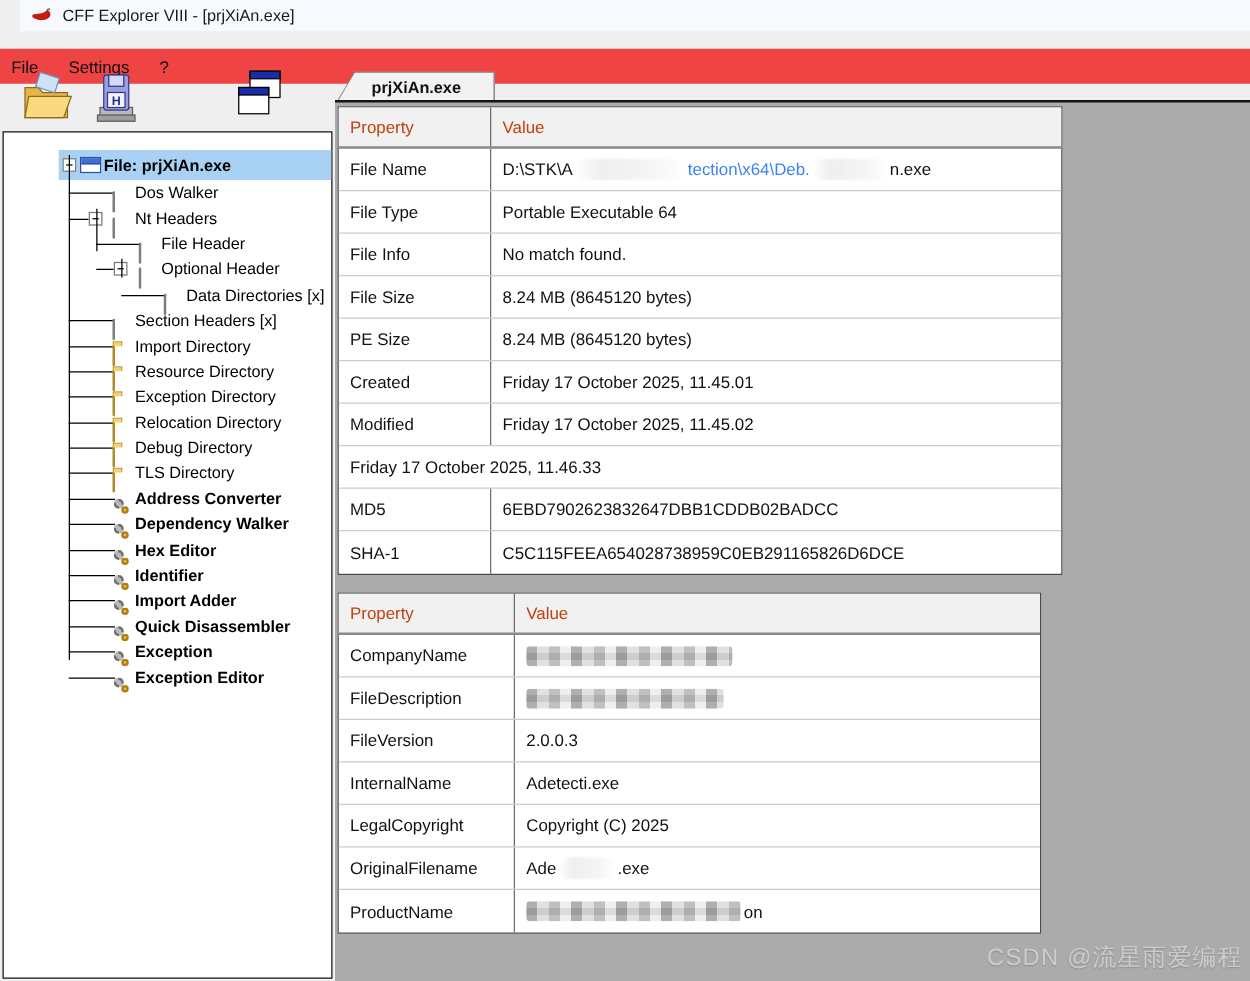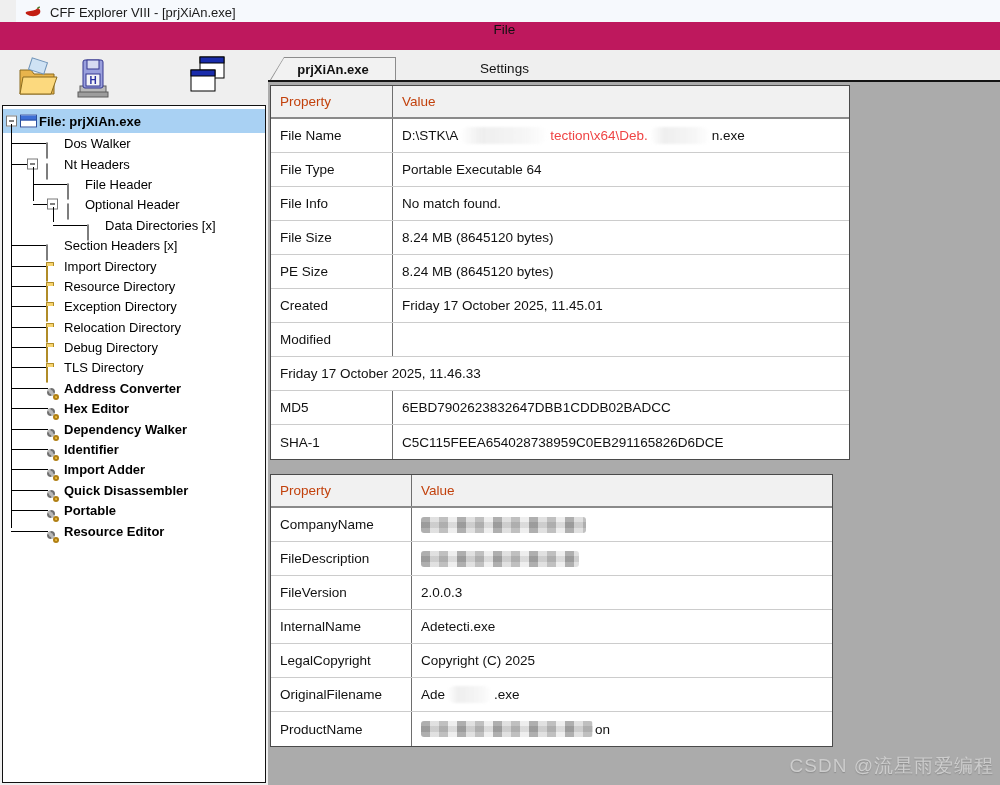--- a/index.html
+++ b/index.html
@@ -3,22 +3,22 @@
 <meta charset="utf-8">
 <style>
   * { margin:0; padding:0; box-sizing:border-box; }
   body { font-family:"Liberation Sans", sans-serif; }
   .app { position:relative; width:1000px; height:785px; background:#efefef; overflow:hidden; }
 
   
   .titlebar { position:absolute; left:16px; top:0; width:1000px; height:25px; background:#f6f9fd;
               display:flex; align-items:center; padding-left:8px; gap:8px; }
   .titlebar .title { font-size:13px; color:#1a1a1a; }
-  .menubar { position:absolute; left:0; top:22px; width:1000px; height:28px; background:#be185d;
-             display:flex; align-items:center; gap:24px; padding-left:9px;flex-direction:column; }
+  .menubar { position:absolute; left:0; top:39px; width:1000px; height:28px; background:#ef4444;
+             display:flex; align-items:center; gap:24px; padding-left:9px; }
   .menubar .mitem { font-size:13.5px; color:#111; cursor:default; }
 
   
   .tbicon { position:absolute; cursor:pointer; }
 
   
   .content-bg { position:absolute; left:268px; top:80px; width:732px; height:705px;
                 background:#ababab; border-top:2px solid #141414; }
 
   
@@ -36,35 +36,35 @@
   .thead { display:flex; height:33px; background:#f1f1f1; border-bottom:2px solid #8a8a8a;
            font-size:13.5px; color:#c2410c; }
   .thead .c1 { border-right:1px solid #6e6e6e; display:flex; align-items:center; padding-left:9px; }
   .thead .c2 { flex:1; display:flex; align-items:center; padding-left:9px; }
   .trow { display:flex; height:34px; border-bottom:1px solid #cccccc; font-size:13.5px; color:#111; }
   .trow:last-child { border-bottom:none; }
   .trow .c1 { border-right:1px solid #6e6e6e; display:flex; align-items:center; padding-left:9px; }
   .trow .c2 { flex:1; display:flex; align-items:center; padding-left:9px; gap:2px; overflow:hidden; }
   .t1 .c1 { width:122px; min-width:122px; }
   .t2 .c1 { width:141px; min-width:141px; }
-  .faint { color:#ef4444; filter:blur(0.5px); }
+  .faint { color:#3b82f6; filter:blur(0.5px); }
   .mosaic { display:inline-block; height:16px; border-radius:3px; vertical-align:middle;
     background-image:
       repeating-linear-gradient(90deg, rgba(110,110,110,.55) 0 9px, rgba(200,200,200,.55) 9px 18px,
         rgba(150,150,150,.6) 18px 27px, rgba(225,225,225,.55) 27px 36px),
       repeating-linear-gradient(0deg, rgba(255,255,255,.3) 0 5px, rgba(130,130,130,.35) 5px 11px);
     filter:blur(0.4px); }
   .smudge { display:inline-block; height:17px; border-radius:8px; vertical-align:middle;
     background:linear-gradient(90deg, rgba(255,255,255,.35), rgba(238,238,238,.97) 25%,
       rgba(246,246,246,.95) 75%, rgba(255,255,255,.45)); filter:blur(1px); }
 
   
   .tree-panel { position:absolute; left:2px; top:105px; width:264px; height:678px;
                 background:#fff; border:1px solid #111; overflow:hidden; }
-  .tree-body { position:relative; width:100%; padding-top:3px; }
+  .tree-body { position:relative; width:100%; padding-top:14px;margin-left:44px; }
   .tree-row { position:relative; width:100%; font-size:13px; color:#000; cursor:default; }
   .tree-row.sel { background:#a9d1f3; }
   .tree-label { position:absolute; top:50%; transform:translateY(-50%); white-space:nowrap; }
   .tree-label.b { font-weight:bold; }
   .stub { position:absolute; top:50%; height:1px; background:#000; }
   .vline { position:absolute; width:1px; background:#000; }
   .ebox { position:absolute; top:50%; transform:translateY(-50%); width:11px; height:11px;
           background:#fff; border:1px solid #7a7a7a; }
   .ebox::before { content:""; position:absolute; left:2px; right:2px; top:4px; height:1px; background:#000; }
   .tico { position:absolute; top:50%; transform:translateY(-50%); }
@@ -181,20 +181,23 @@
           </div>
         </div>
         <div class="trow">
           <div class="c1">Created</div>
           <div class="c2">
             <span>Friday 17 October 2025, 11.45.01</span>
           </div>
         </div>
         <div class="trow">
           <div class="c1">Modified</div>
+          <div class="c2">
+            <span>Friday 17 October 2025, 11.45.02</span>
+          </div>
         </div>
         <div class="trow">
           <div class="c2">
             <span>Friday 17 October 2025, 11.46.33</span>
           </div>
         </div>
         <div class="trow">
           <div class="c1">MD5</div>
           <div class="c2">
             <span>6EBD7902623832647DBB1CDDB02BADCC</span>
@@ -276,27 +279,27 @@
         <div class="tree-row" style="height: 20.4px;"><div class="stub" style="left: 30px; width: 14px;"></div><div class="ebox" style="left: 44px;"></div><span class="tico ic-doc" style="left: 64px;"></span><span class="tree-label" style="left: 82px;">Optional Header</span></div>
         <div class="tree-row" style="height: 20.4px;"><div class="stub" style="left: 50px; width: 36px;"></div><span class="tico ic-doc" style="left: 84px;"></span><span class="tree-label" style="left: 102px;">Data Directories [x]</span></div>
         <div class="tree-row" style="height: 20.4px;"><div class="stub" style="left: 8px; width: 37px;"></div><span class="tico ic-doc" style="left: 43px;"></span><span class="tree-label" style="left: 61px;">Section Headers [x]</span></div>
         <div class="tree-row" style="height: 20.4px;"><div class="stub" style="left: 8px; width: 37px;"></div><span class="tico ic-folder" style="left: 43px;"></span><span class="tree-label" style="left: 61px;">Import Directory</span></div>
         <div class="tree-row" style="height: 20.4px;"><div class="stub" style="left: 8px; width: 37px;"></div><span class="tico ic-folder" style="left: 43px;"></span><span class="tree-label" style="left: 61px;">Resource Directory</span></div>
         <div class="tree-row" style="height: 20.4px;"><div class="stub" style="left: 8px; width: 37px;"></div><span class="tico ic-folder" style="left: 43px;"></span><span class="tree-label" style="left: 61px;">Exception Directory</span></div>
         <div class="tree-row" style="height: 20.4px;"><div class="stub" style="left: 8px; width: 37px;"></div><span class="tico ic-folder" style="left: 43px;"></span><span class="tree-label" style="left: 61px;">Relocation Directory</span></div>
         <div class="tree-row" style="height: 20.4px;"><div class="stub" style="left: 8px; width: 37px;"></div><span class="tico ic-folder" style="left: 43px;"></span><span class="tree-label" style="left: 61px;">Debug Directory</span></div>
         <div class="tree-row" style="height: 20.4px;"><div class="stub" style="left: 8px; width: 37px;"></div><span class="tico ic-folder" style="left: 43px;"></span><span class="tree-label" style="left: 61px;">TLS Directory</span></div>
         <div class="tree-row" style="height: 20.4px;"><div class="stub" style="left: 8px; width: 37px;"></div><span class="tico ic-gears" style="left: 43px;"><span class="g1"></span><span class="g2"></span></span><span class="tree-label b" style="left: 61px;">Address Converter</span></div>
+        <div class="tree-row" style="height: 20.4px;"><div class="stub" style="left: 8px; width: 37px;"></div><span class="tico ic-gears" style="left: 43px;"><span class="g1"></span><span class="g2"></span></span><span class="tree-label b" style="left: 61px;">Dependency Walker</span></div>
         <div class="tree-row" style="height: 20.4px;"><div class="stub" style="left: 8px; width: 37px;"></div><span class="tico ic-gears" style="left: 43px;"><span class="g1"></span><span class="g2"></span></span><span class="tree-label b" style="left: 61px;">Hex Editor</span></div>
-        <div class="tree-row" style="height: 20.4px;"><div class="stub" style="left: 8px; width: 37px;"></div><span class="tico ic-gears" style="left: 43px;"><span class="g1"></span><span class="g2"></span></span><span class="tree-label b" style="left: 61px;">Dependency Walker</span></div>
         <div class="tree-row" style="height: 20.4px;"><div class="stub" style="left: 8px; width: 37px;"></div><span class="tico ic-gears" style="left: 43px;"><span class="g1"></span><span class="g2"></span></span><span class="tree-label b" style="left: 61px;">Identifier</span></div>
         <div class="tree-row" style="height: 20.4px;"><div class="stub" style="left: 8px; width: 37px;"></div><span class="tico ic-gears" style="left: 43px;"><span class="g1"></span><span class="g2"></span></span><span class="tree-label b" style="left: 61px;">Import Adder</span></div>
         <div class="tree-row" style="height: 20.4px;"><div class="stub" style="left: 8px; width: 37px;"></div><span class="tico ic-gears" style="left: 43px;"><span class="g1"></span><span class="g2"></span></span><span class="tree-label b" style="left: 61px;">Quick Disassembler</span></div>
-        <div class="tree-row" style="height: 20.4px;"><div class="stub" style="left: 8px; width: 37px;"></div><span class="tico ic-gears" style="left: 43px;"><span class="g1"></span><span class="g2"></span></span><span class="tree-label b" style="left: 61px;">Portable</span></div>
-        <div class="tree-row" style="height: 20.4px;"><div class="stub" style="left: 8px; width: 37px;"></div><span class="tico ic-gears" style="left: 43px;"><span class="g1"></span><span class="g2"></span></span><span class="tree-label b" style="left: 61px;">Resource Editor</span></div>
+        <div class="tree-row" style="height: 20.4px;"><div class="stub" style="left: 8px; width: 37px;"></div><span class="tico ic-gears" style="left: 43px;"><span class="g1"></span><span class="g2"></span></span><span class="tree-label b" style="left: 61px;">Exception</span></div>
+        <div class="tree-row" style="height: 20.4px;"><div class="stub" style="left: 8px; width: 37px;"></div><span class="tico ic-gears" style="left: 43px;"><span class="g1"></span><span class="g2"></span></span><span class="tree-label b" style="left: 61px;">Exception Editor</span></div>
         <div class="vline" style="left: 8px; top: 18px; height: 403.8px;"></div>
         <div class="vline" style="left: 30px; top: 60.6px; height: 34.8px;"></div>
         <div class="vline" style="left: 50px; top: 101.4px; height: 14.4px;"></div>
       </div>
   </div>
 
   <div class="watermark">CSDN @流星雨爱编程</div>
 
 </div>
 

